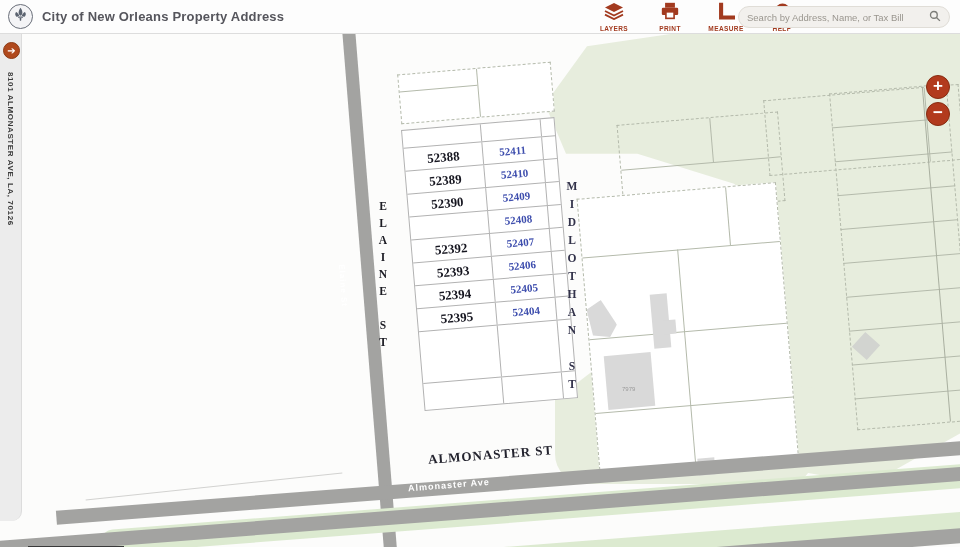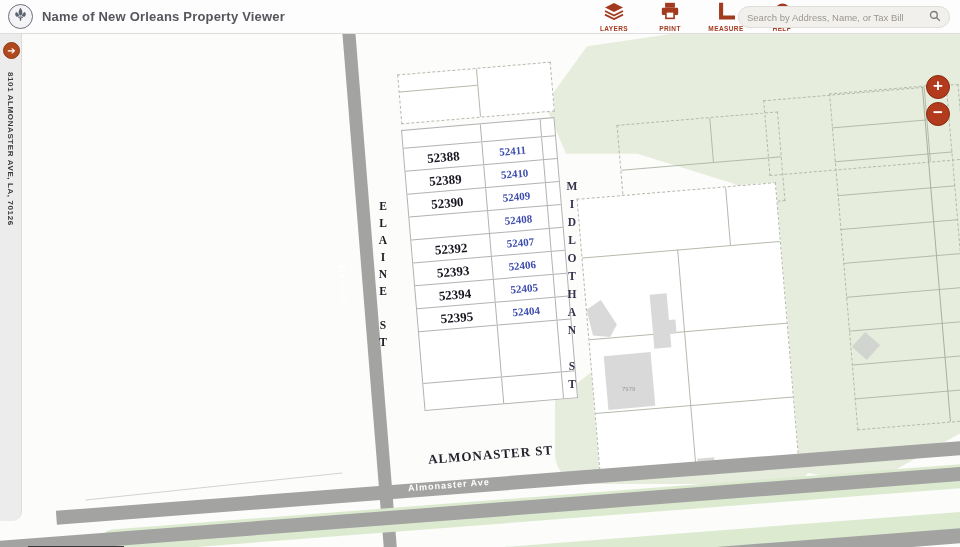--- a/index.html
+++ b/index.html
@@ -220,21 +220,21 @@
     <div class="logo-wrap">
       <span>
         <svg width="15" height="15" viewBox="0 0 24 24">
           <path fill="#5b6370" d="M12 1c-2 3-3 5-3 8 0 2 1 4 3 5 2-1 3-3 3-5 0-3-1-5-3-8z"></path>
           <path fill="#5b6370" d="M5 8c-2 2-2 5 0 7 2 1 4 0 5-1-1-3-3-5-5-6zM19 8c2 2 2 5 0 7-2 1-4 0-5-1 1-3 3-5 5-6z"></path>
           <rect x="8" y="15" width="8" height="2.2" rx="1" fill="#5b6370"></rect>
           <path fill="#5b6370" d="M10.5 17.5h3L13 22h-2z"></path>
         </svg>
       </span>
     </div>
-    <div class="app-title">Name of New Orleans Property Viewer</div>
+    <div class="app-title">City of New Orleans Property Address</div>
 
     <div id="tools">
       <div class="tool">
         <span>
           <svg width="22" height="18" viewBox="0 0 24 20">
             <path fill="#a23a1f" d="M12 1 22 6 12 11 2 6z"></path>
             <path fill="none" stroke="#a23a1f" stroke-width="2" d="M2 10l10 5 10-5"></path>
             <path fill="none" stroke="#a23a1f" stroke-width="2" d="M2 14l10 5 10-5"></path>
           </svg>
         </span>

